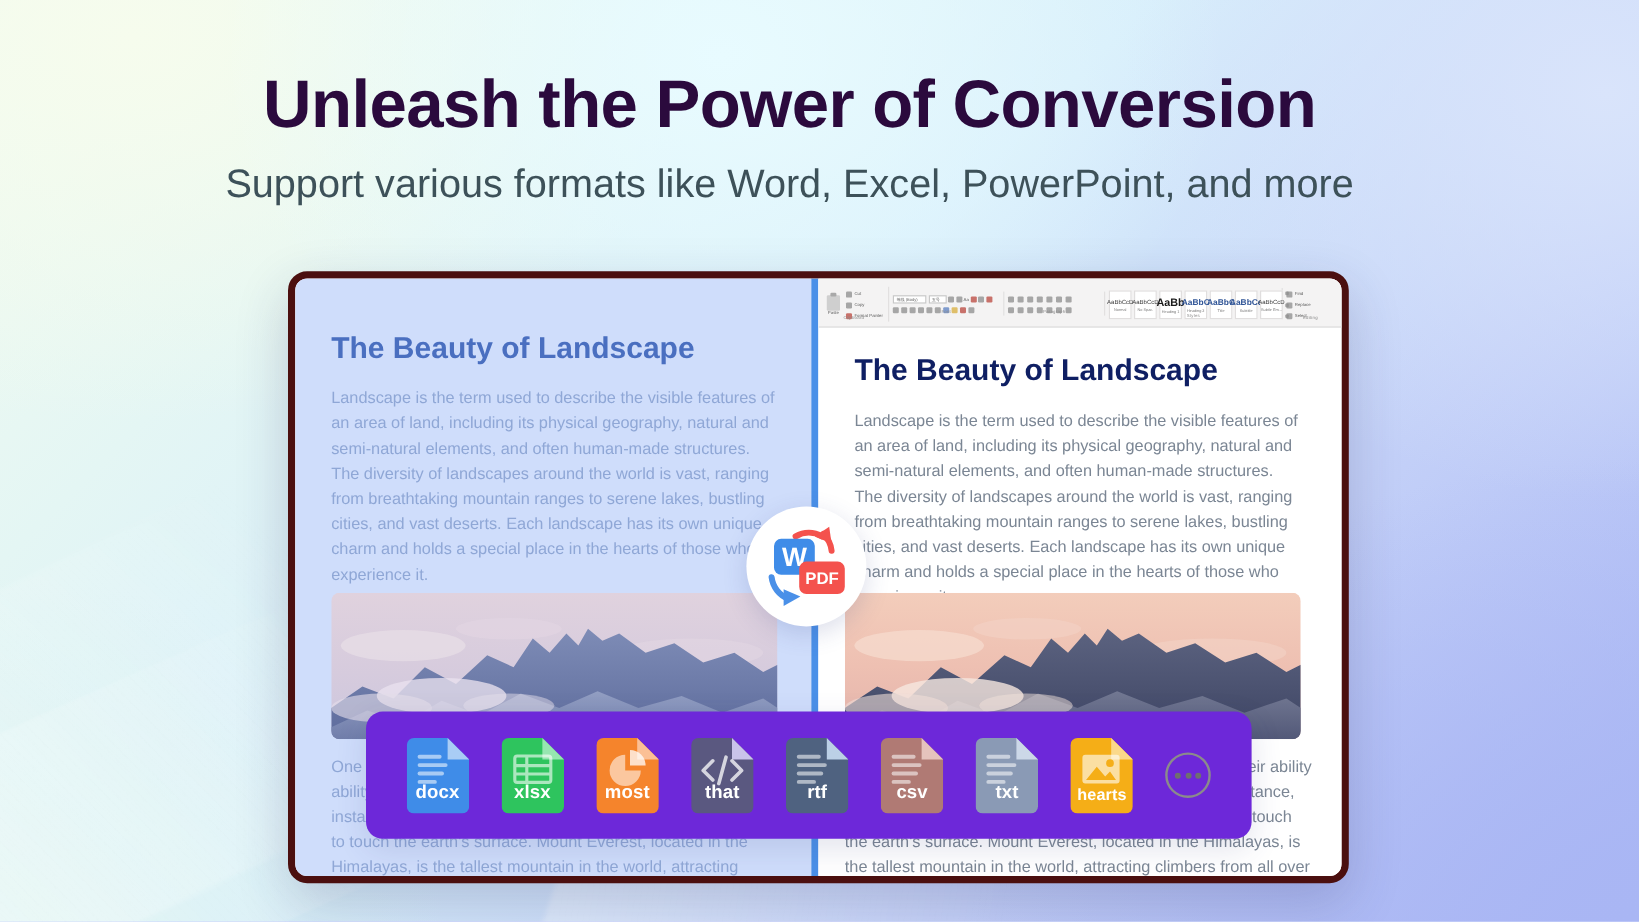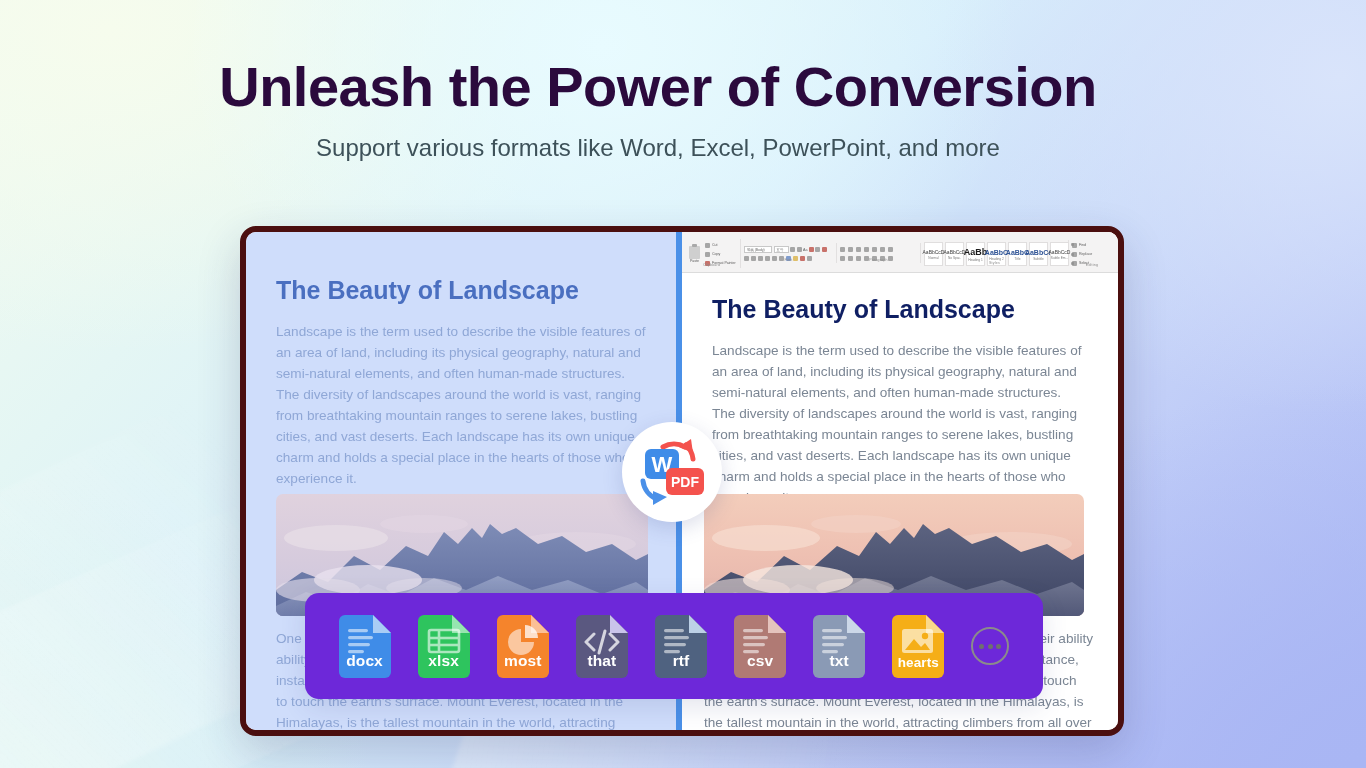--- a/index.html
+++ b/index.html
@@ -29,21 +29,21 @@
             background: linear-gradient(80deg, rgba(255,255,255,0.30), rgba(255,255,255,0) 70%);
             transform: rotate(18deg); filter: blur(2px); }
 
   
   #hero { position:absolute; z-index:5; top:0; left:0; width:1316px; text-align:center; }
   #title {
     font-size: 56px; font-weight: 700; letter-spacing: -0.5px;
     color: #2b0a3d; margin-top: 58px; line-height: 1.05;
   }
   #subtitle {
-    font-size: 24px; font-weight: 400; color: #3d5159;
+    font-size: 33px; font-weight: 400; color: #3d5159;
     margin-top: 18px; line-height: 1.1;
   }
 
   
   #card {
     position:absolute; z-index:6; left:240px; top:226px;
     width:884px; height:510px;
     background:#fff;
     border: 6px solid #4b0f0f;
     border-radius: 16px;

